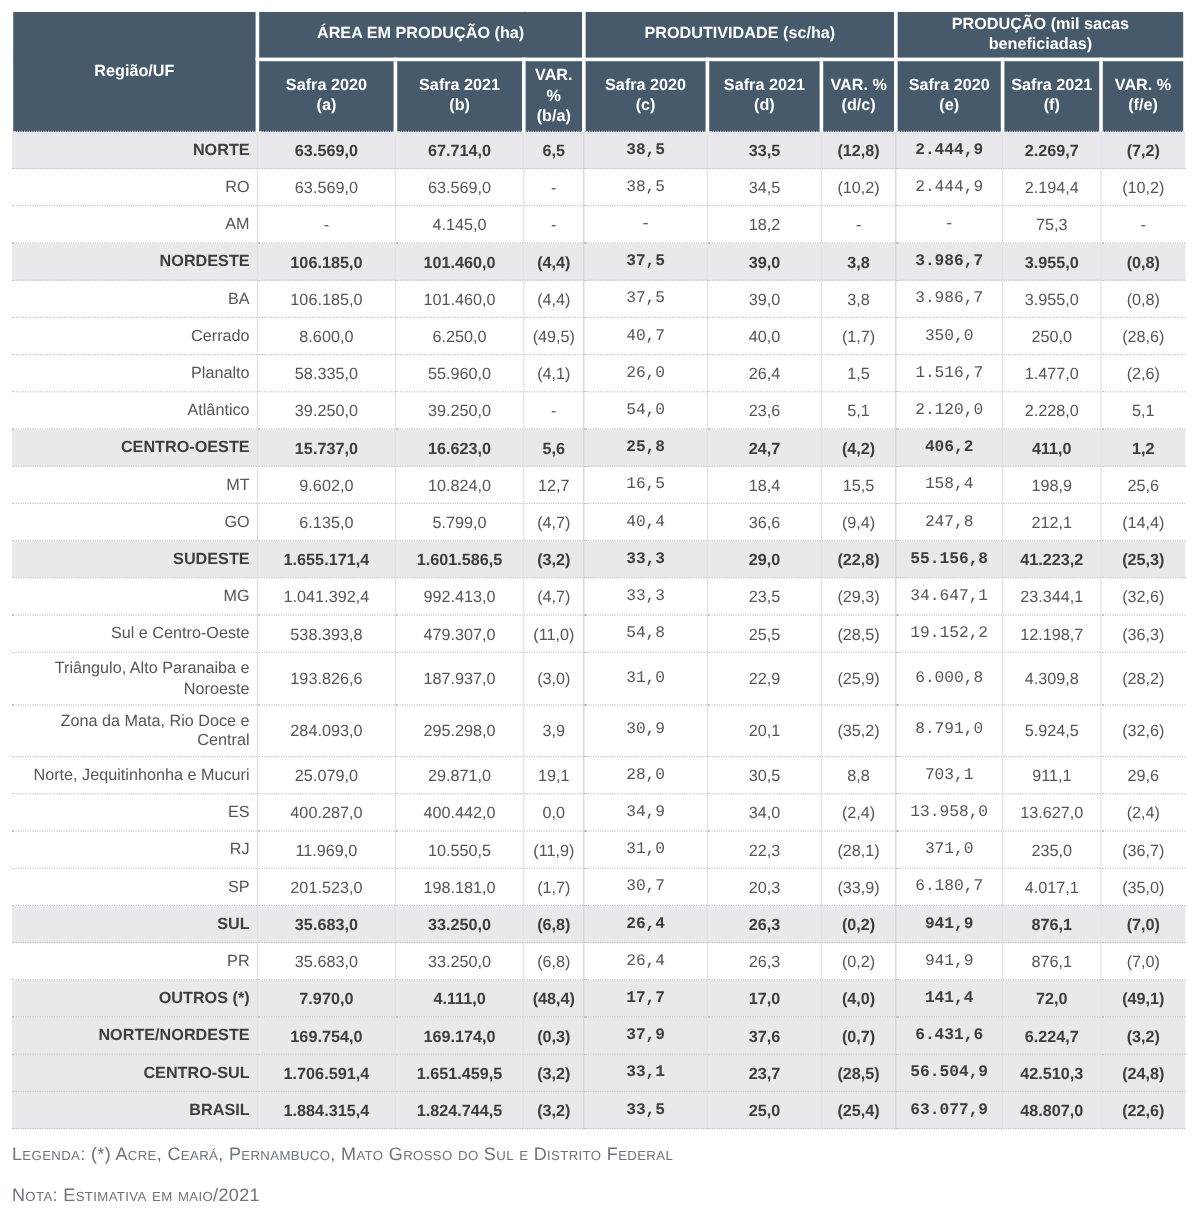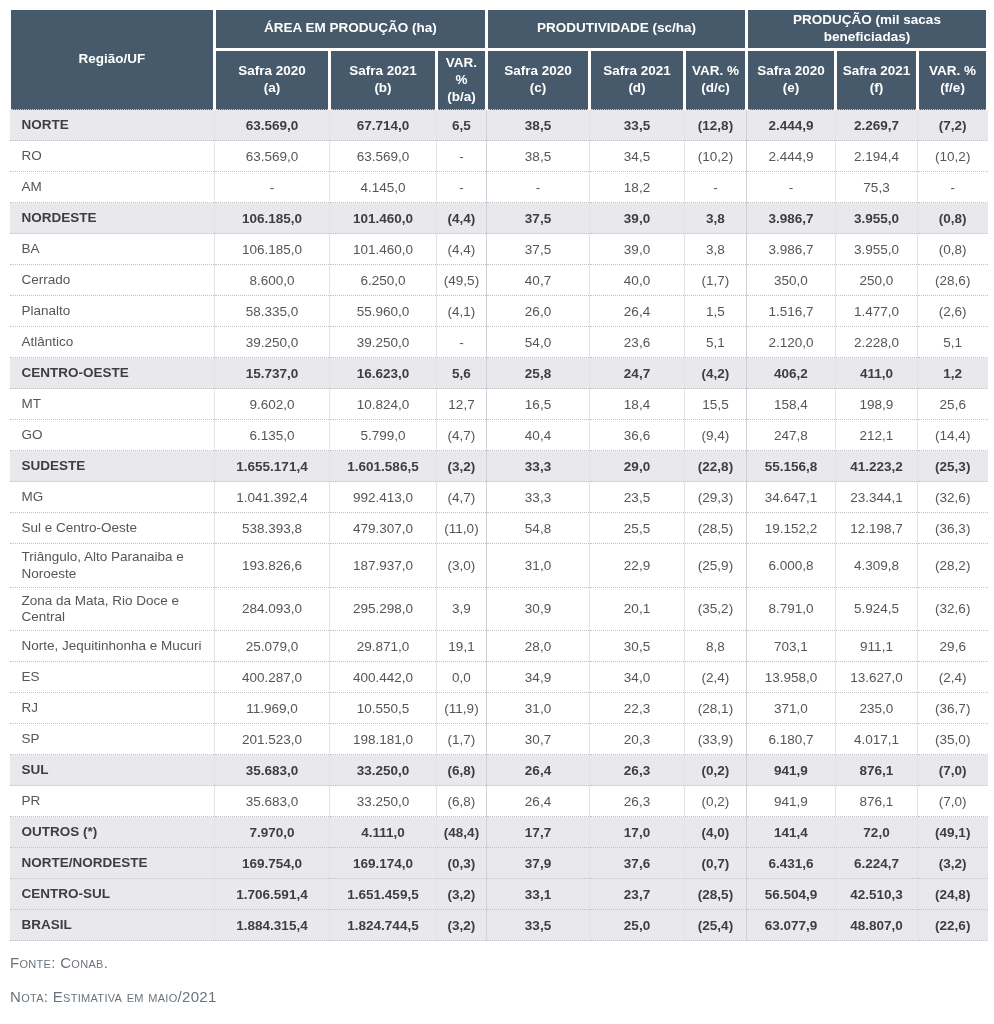--- a/index.html
+++ b/index.html
@@ -43,29 +43,29 @@
     font-size: 13.5px;
     border-top: 1px dotted #c3c3c7;
     padding: 5px 6px;
     height: 31px;
     vertical-align: middle;
     background: #ffffff;
     color: #55565a;
   }
   tbody tr:last-child td { border-bottom: 1px dotted #c3c3c7; }
   tbody td.label {
-    text-align: left;
+    text-align: right;
     padding-left: 12px;
     line-height: 1.2;
   }
   tbody td.val {
     text-align: center;
     border-left: 1px solid #e3e3e6;
   }
-  tbody td.gstart { border-left: 1px solid #d2d2d6; }
+  tbody td.gstart { border-left: 1px solid #d2d2d6; font-family: Liberation Mono, monospace; }
   tbody tr.section td {
     background: #e9e9ed;
     font-weight: bold;
     color: #3d3e42;
   }
   
   .notes { padding: 12px 0 0 2px; }
   .notes p {
     font-variant: small-caps;
     letter-spacing: 0.3px;
@@ -430,15 +430,15 @@
         <td class="val">25,0</td>
         <td class="val">(25,4)</td>
         <td class="val gstart">63.077,9</td>
         <td class="val">48.807,0</td>
         <td class="val">(22,6)</td>
       </tr>
     </tbody>
 </table>
 
 <div class="notes">
-  <p>Fonte: Conab.</p>
+  <p>Legenda: (*) Acre, Ceará, Pernambuco, Mato Grosso do Sul e Distrito Federal</p>
   <p>Nota: Estimativa em maio/2021</p>
 </div>
 
 </body></html>

